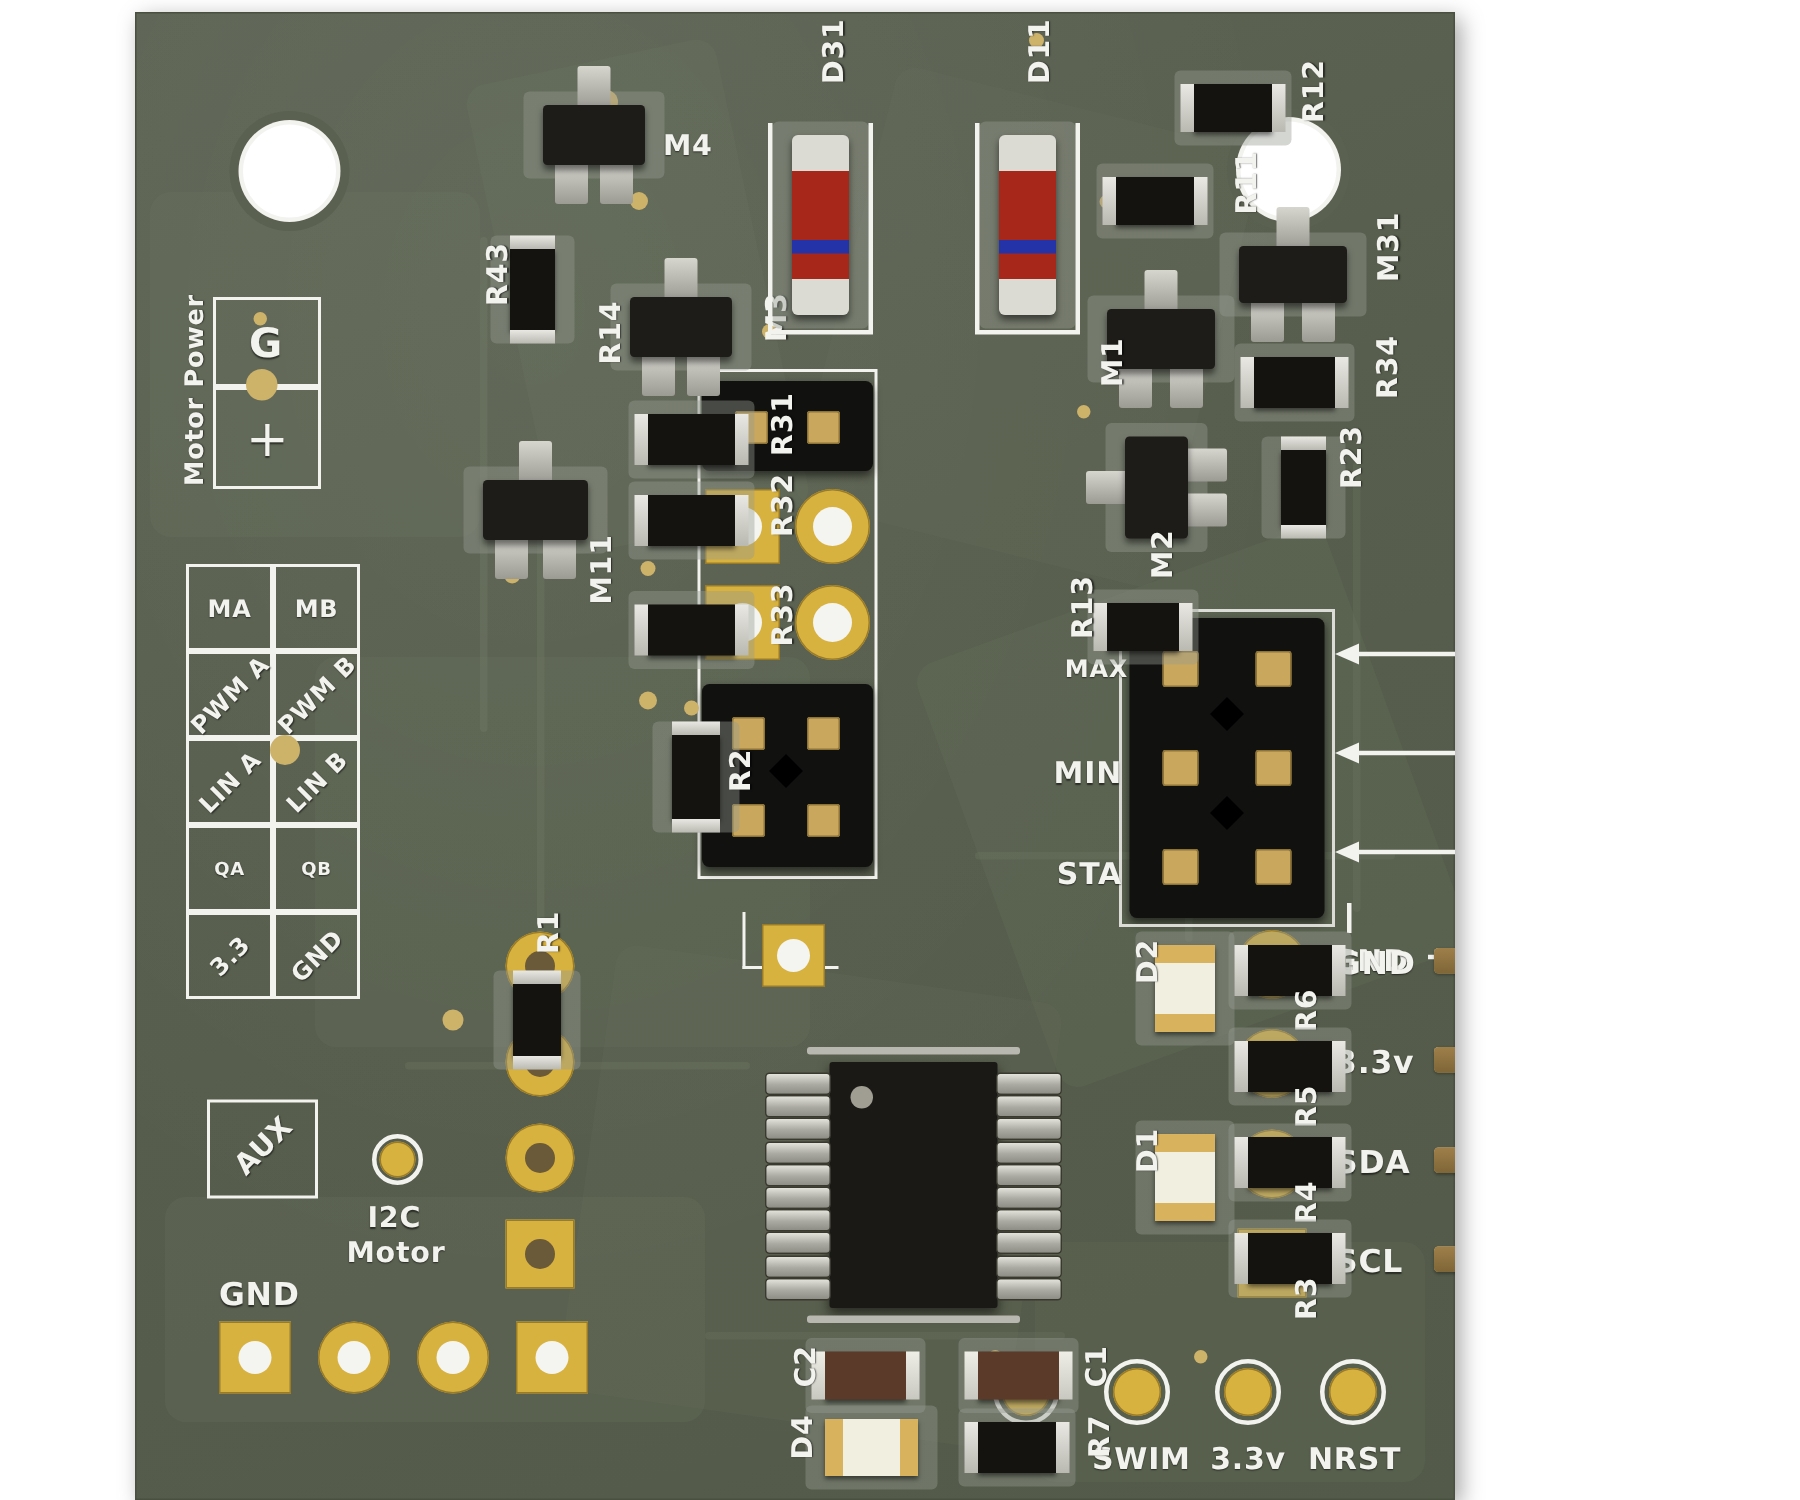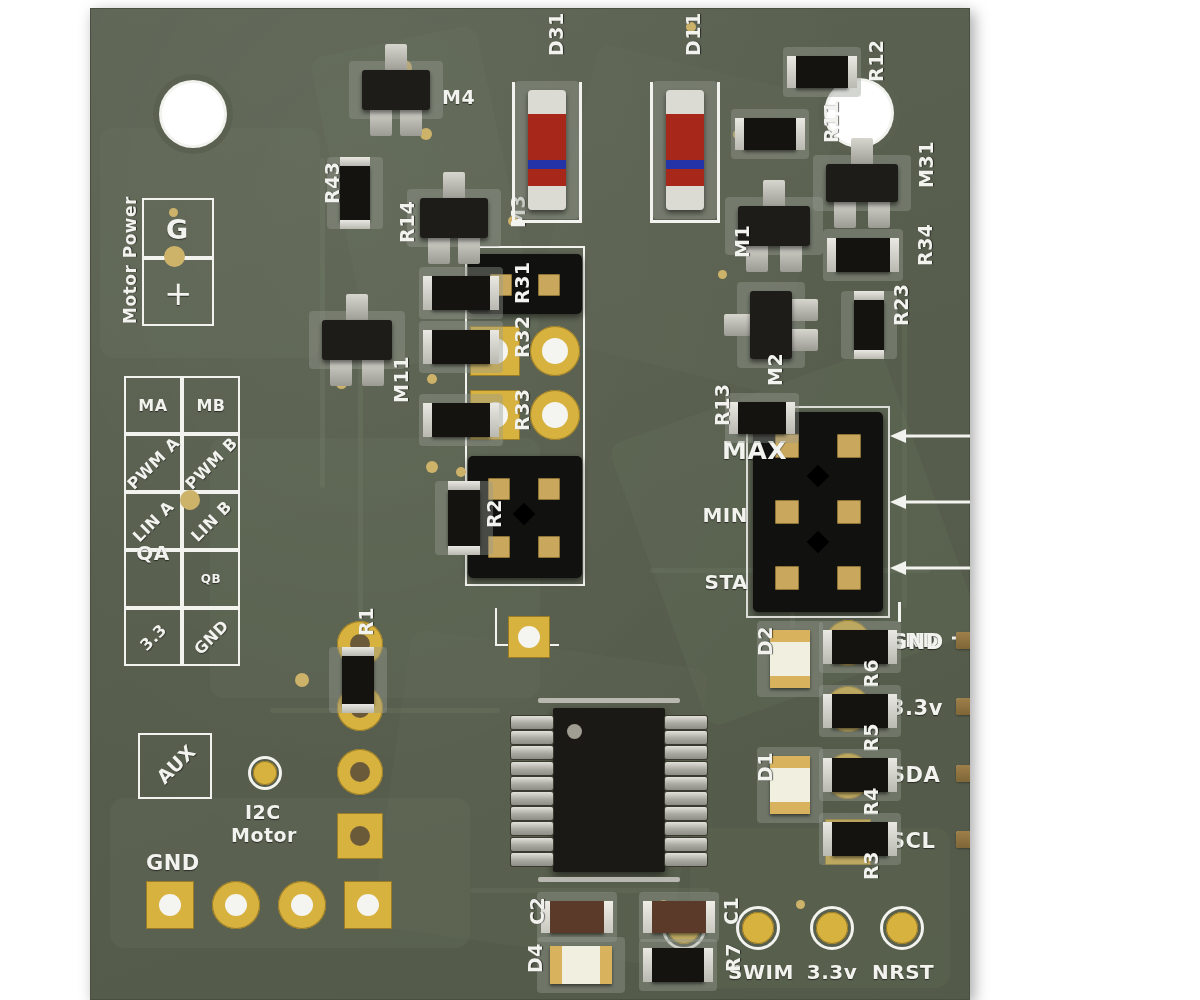--- a/index.html
+++ b/index.html
@@ -145,21 +145,21 @@
         <div class="silk" style="left: 92px; top: 368px; width: 58px; height: 58px; display: flex; align-items: center; justify-content: center; font-size: 16px; position: absolute;">MB</div>
         <div class="silk-box" style="left: 34px; top: 426px; width: 58px; height: 58px;"></div>
         <div class="silk" style="left: 34px; top: 426px; width: 58px; height: 58px; display: flex; align-items: center; justify-content: center; font-size: 16px; transform: rotate(-45deg); position: absolute;">PWM A</div>
         <div class="silk-box" style="left: 92px; top: 426px; width: 58px; height: 58px;"></div>
         <div class="silk" style="left: 92px; top: 426px; width: 58px; height: 58px; display: flex; align-items: center; justify-content: center; font-size: 16px; transform: rotate(-45deg); position: absolute;">PWM B</div>
         <div class="silk-box" style="left: 34px; top: 484px; width: 58px; height: 58px;"></div>
         <div class="silk" style="left: 34px; top: 484px; width: 58px; height: 58px; display: flex; align-items: center; justify-content: center; font-size: 16px; transform: rotate(-45deg); position: absolute;">LIN A</div>
         <div class="silk-box" style="left: 92px; top: 484px; width: 58px; height: 58px;"></div>
         <div class="silk" style="left: 92px; top: 484px; width: 58px; height: 58px; display: flex; align-items: center; justify-content: center; font-size: 16px; transform: rotate(-45deg); position: absolute;">LIN B</div>
         <div class="silk-box" style="left: 34px; top: 542px; width: 58px; height: 58px;"></div>
-        <div class="silk" style="left: 34px; top: 516px; width: 58px; height: 58px; display: flex; align-items: center; justify-content: center; font-size: 20px; position: absolute; text-align: right;">QA</div>
+        <div class="silk" style="left: 34px; top: 542px; width: 58px; height: 58px; display: flex; align-items: center; justify-content: center; font-size: 12px; position: absolute; text-align: right;">QA</div>
         <div class="silk-box" style="left: 92px; top: 542px; width: 58px; height: 58px;"></div>
         <div class="silk" style="left: 92px; top: 542px; width: 58px; height: 58px; display: flex; align-items: center; justify-content: center; font-size: 12px; position: absolute;">QB</div>
         <div class="silk-box" style="left: 34px; top: 600px; width: 58px; height: 58px;"></div>
         <div class="silk" style="left: 34px; top: 600px; width: 58px; height: 58px; display: flex; align-items: center; justify-content: center; font-size: 16px; transform: rotate(-45deg); position: absolute;">3.3</div>
         <div class="silk-box" style="left: 92px; top: 600px; width: 58px; height: 58px;"></div>
         <div class="silk" style="left: 92px; top: 600px; width: 58px; height: 58px; display: flex; align-items: center; justify-content: center; font-size: 16px; transform: rotate(-45deg); position: absolute;">GND</div>
       </div>
 
     <div class="silk-box" style="left:48px;top:725px;width:74px;height:66px"></div>
     <div class="silk rot45" style="left:63px;top:745px;font-size:19px">AUX</div>
@@ -235,21 +235,21 @@
       <span class="hpad" style="left:84px;top:22px;width:24px;height:24px"></span>
       <span class="hpad" style="left:22px;top:88px;width:24px;height:24px"></span>
       <span class="hpad" style="left:84px;top:88px;width:24px;height:24px"></span>
       <span class="hpad" style="left:22px;top:154px;width:24px;height:24px"></span>
       <span class="hpad" style="left:84px;top:154px;width:24px;height:24px"></span>
       <span class="keydot" style="left:57px;top:56px;width:16px;height:16px"></span>
       <span class="keydot" style="left:57px;top:122px;width:16px;height:16px"></span>
     </div>
     <div class="silk-box" style="left:656px;top:398px;width:144px;height:212px;border-width:2px;border-color:rgba(242,242,238,.85)"></div>
     <div id="jumperlabels">
-        <div class="silk" style="position: absolute; left: 632px; top: 428px; font-size: 25px; text-align: right; width: 60px;">MAX</div>
+        <div class="silk" style="position: absolute; left: 602px; top: 428px; font-size: 16px; text-align: right; width: 60px;">MAX</div>
         <div class="silk" style="position: absolute; left: 598px; top: 495px; font-size: 20px; text-align: right; width: 60px;">MIN</div>
         <div class="silk" style="position: absolute; left: 598px; top: 562px; font-size: 20px; text-align: right; width: 60px;">STA</div>
         <div class="silk" style="position: absolute; left: 798px; top: 620px; font-size: 20px;">GND</div>
       </div>
 
     <svg style="position:absolute;left:790px;top:418px;width:120px;height:230px">
       <path d="M108 10 L108 212 L72 212" stroke="#f2f2ee" stroke-width="3" fill="none"></path>
       <path d="M108 10 L22 10" stroke="#f2f2ee" stroke-width="3" fill="none"></path>
       <path d="M108 76 L22 76" stroke="#f2f2ee" stroke-width="3" fill="none"></path>
       <path d="M108 142 L22 142" stroke="#f2f2ee" stroke-width="3" fill="none"></path>

